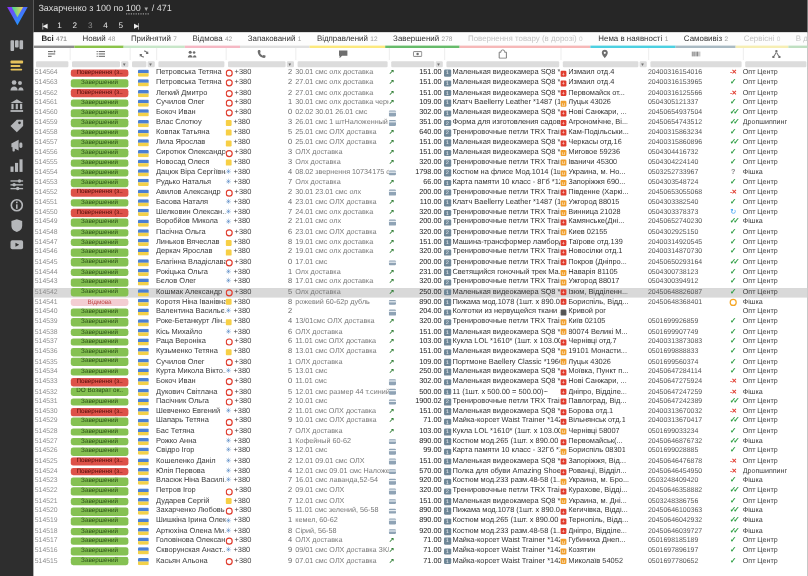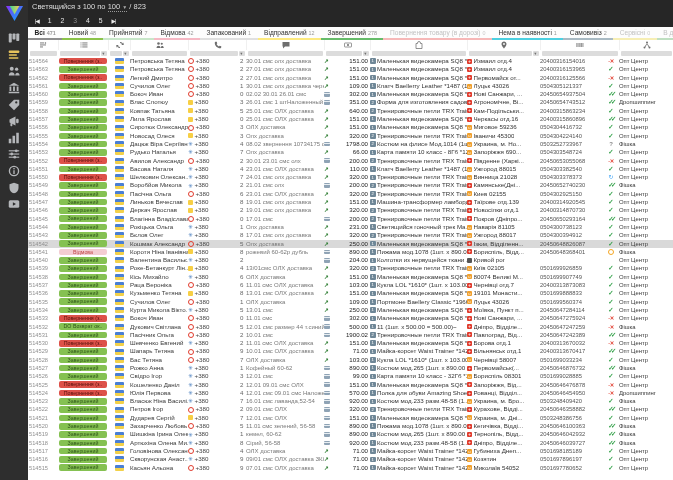--- a/index.html
+++ b/index.html
@@ -182,23 +182,23 @@
             <rect x="1" y="3" width="14" height="10" rx="2"></rect>
             <path d="M6.5 5.8l4.2 2.2-4.2 2.2z" fill="#2e2e2e"></path>
           </svg>
         </div>
       </div>
   </aside>
 
   <div class="main">
     <div class="topbar">
       <div class="shown">
-        <span>Светящийся з 100 по</span>
+        <span>Захарченко з 100 по</span>
         <span class="pp"><span>100</span> <span class="caret">▼</span></span>
-        <span>/ 823</span>
+        <span>/ 471</span>
       </div>
       <div class="pager">
         <span class="pnav">|◀</span>
         <span style="display:flex;gap:9px">
             <span class="page">1</span>
             <span class="page">2</span>
             <span class="page current">3</span>
             <span class="page">4</span>
             <span class="page">5</span>
           </span>

